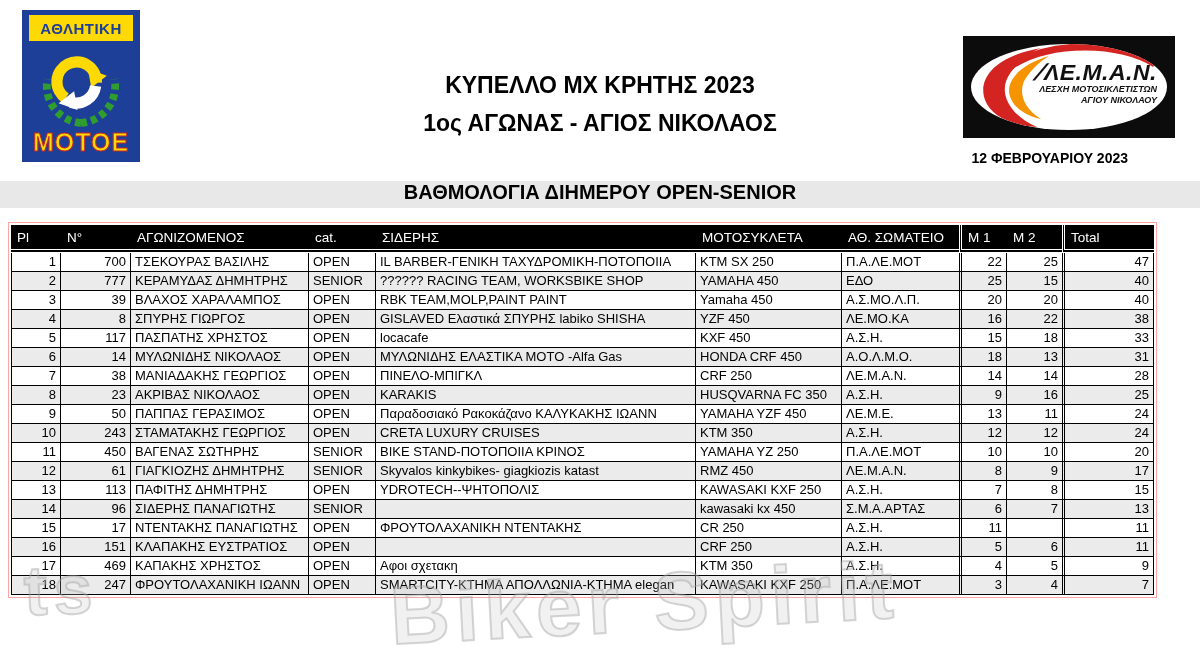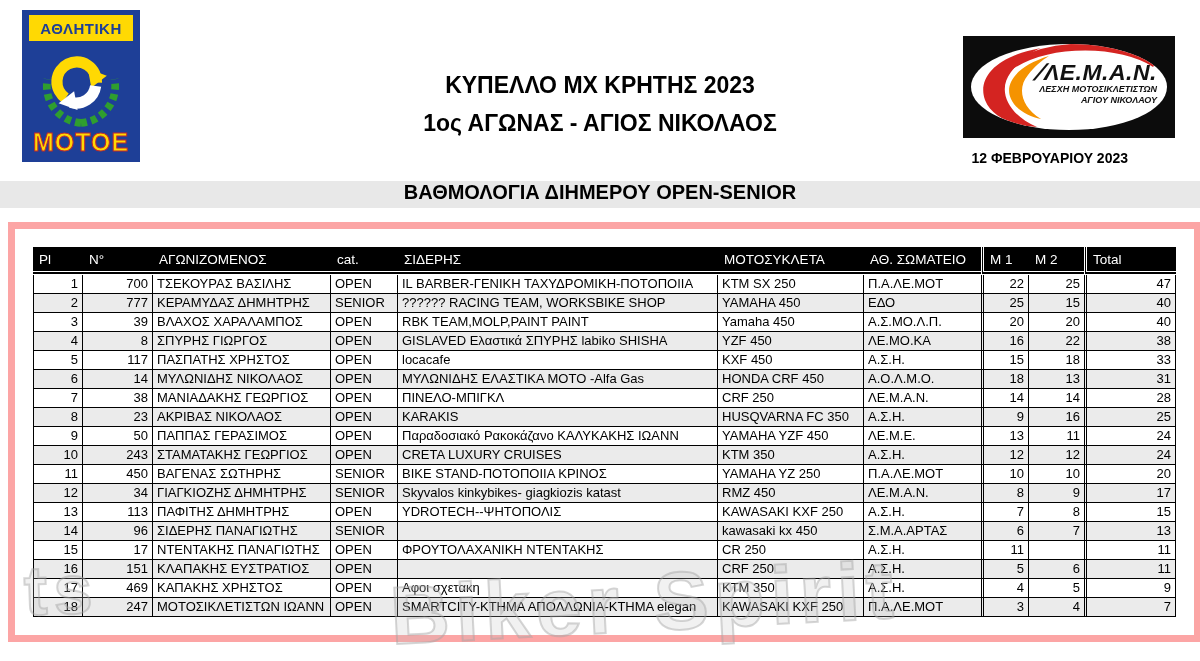--- a/index.html
+++ b/index.html
@@ -54,21 +54,21 @@
 
   .section-band {
     position:absolute; left:0; top:181px; width:1200px; height:27px;
     background:#e8e8e8; display:flex; align-items:flex-start; justify-content:center;
     font-size:20px; font-weight:bold;
   }
 
   
   .table-wrap {
     position:absolute; left:8px; top:222px; width:1143px;
-    border:7px solid #fca5a5; background:#fff; padding:18px;
+    border:1px solid #fca5a5; background:#fff; padding:2px;
   }
   table.results {
     border-collapse:separate; border-spacing:0; table-layout:fixed;
     width:100%; font-size:13px;
   }
   table.results th {
     background:#000; color:#fff; font-weight:normal; font-size:13.5px;
     height:24px; text-align:left; padding:0 0 0 6px;
     border-bottom:4px double #fff; white-space:nowrap; overflow:hidden;
   }
@@ -289,21 +289,21 @@
           <td class="c3">SENIOR</td>
           <td class="c4">BIKE STAND-ΠΟΤΟΠΟΙΙΑ ΚΡΙΝΟΣ</td>
           <td class="c5">YAMAHA YZ 250</td>
           <td class="c6">Π.Α.ΛΕ.ΜΟΤ</td>
           <td class="c7 num">10</td>
           <td class="c8 num">10</td>
           <td class="c9 num">20</td>
         </tr>
         <tr class="even">
           <td class="c0 num">12</td>
-          <td class="c1 num">34</td>
+          <td class="c1 num">61</td>
           <td class="c2">ΓΙΑΓΚΙΟΖΗΣ ΔΗΜΗΤΡΗΣ</td>
           <td class="c3">SENIOR</td>
           <td class="c4">Skyvalos kinkybikes- giagkiozis katast</td>
           <td class="c5">RMZ 450</td>
           <td class="c6">ΛΕ.Μ.Α.Ν.</td>
           <td class="c7 num">8</td>
           <td class="c8 num">9</td>
           <td class="c9 num">17</td>
         </tr>
         <tr>
@@ -362,21 +362,21 @@
           <td class="c4">Αφοι σχετακη</td>
           <td class="c5">KTM 350</td>
           <td class="c6">Α.Σ.Η.</td>
           <td class="c7 num">4</td>
           <td class="c8 num">5</td>
           <td class="c9 num">9</td>
         </tr>
         <tr class="even">
           <td class="c0 num">18</td>
           <td class="c1 num">247</td>
-          <td class="c2">ΜΟΤΟΣΙΚΛΕΤΙΣΤΩΝ ΙΩΑΝΝ</td>
+          <td class="c2">ΦΡΟΥΤΟΛΑΧΑΝΙΚΗ ΙΩΑΝΝ</td>
           <td class="c3">OPEN</td>
           <td class="c4">SMARTCITY-ΚΤΗΜΑ ΑΠΟΛΛΩΝΙΑ-ΚΤΗΜΑ elegan</td>
           <td class="c5">KAWASAKI KXF 250</td>
           <td class="c6">Π.Α.ΛΕ.ΜΟΤ</td>
           <td class="c7 num">3</td>
           <td class="c8 num">4</td>
           <td class="c9 num">7</td>
         </tr>
       </tbody>
   </table>

